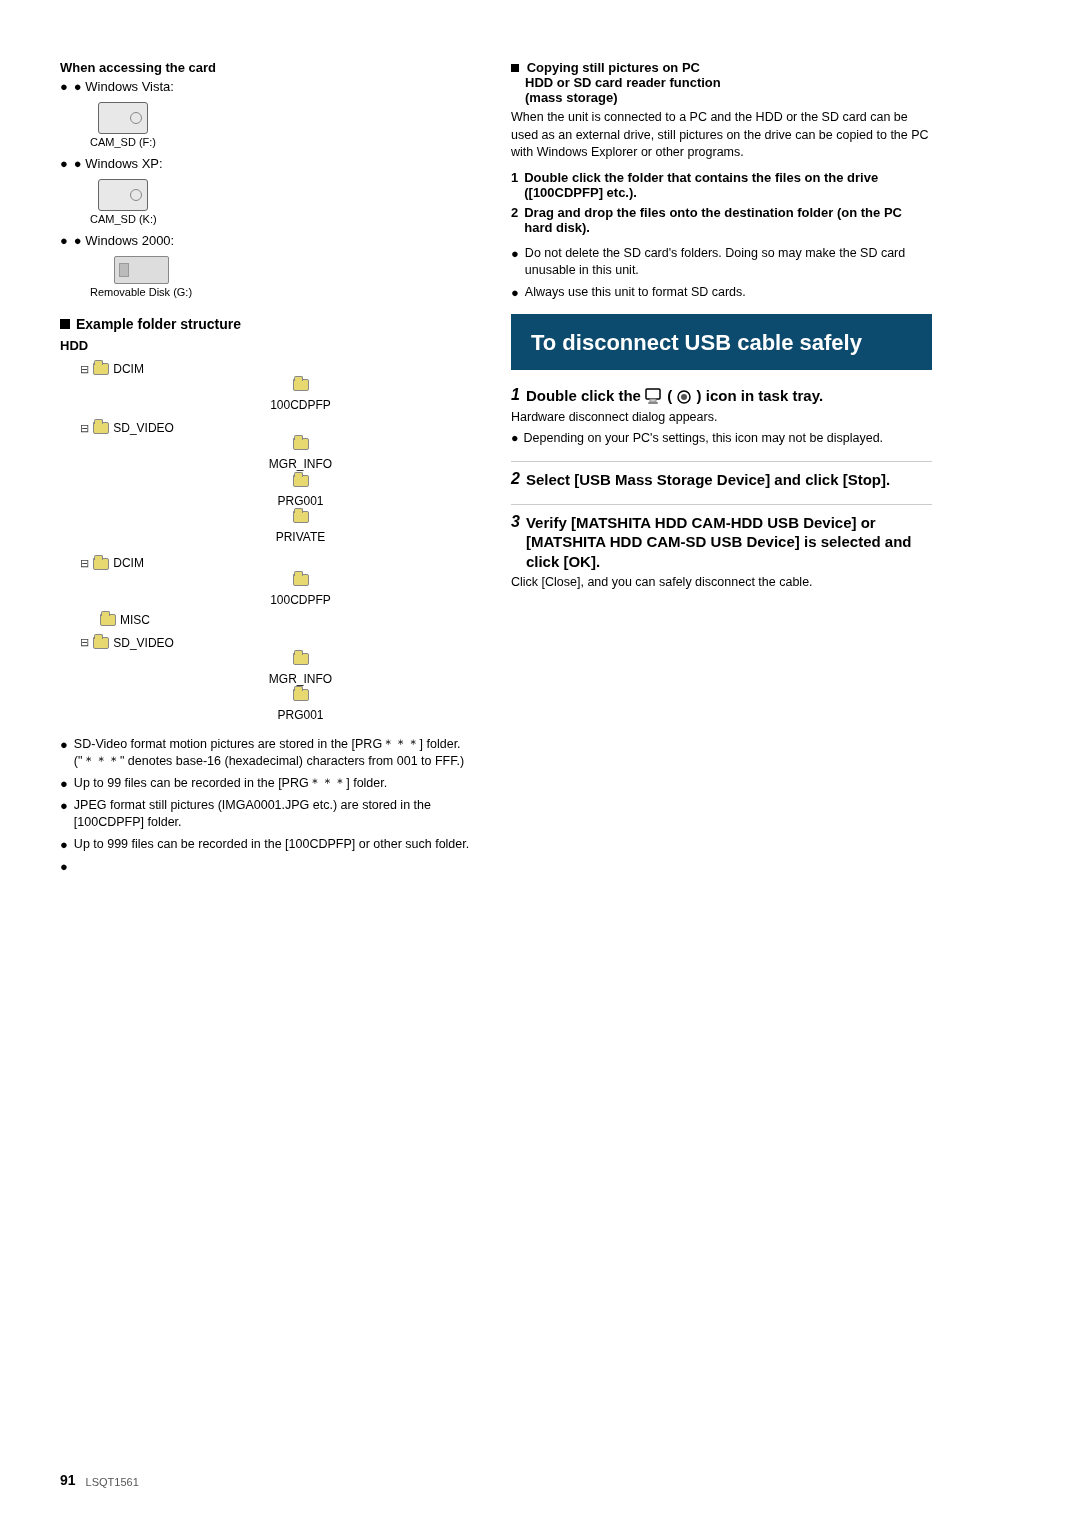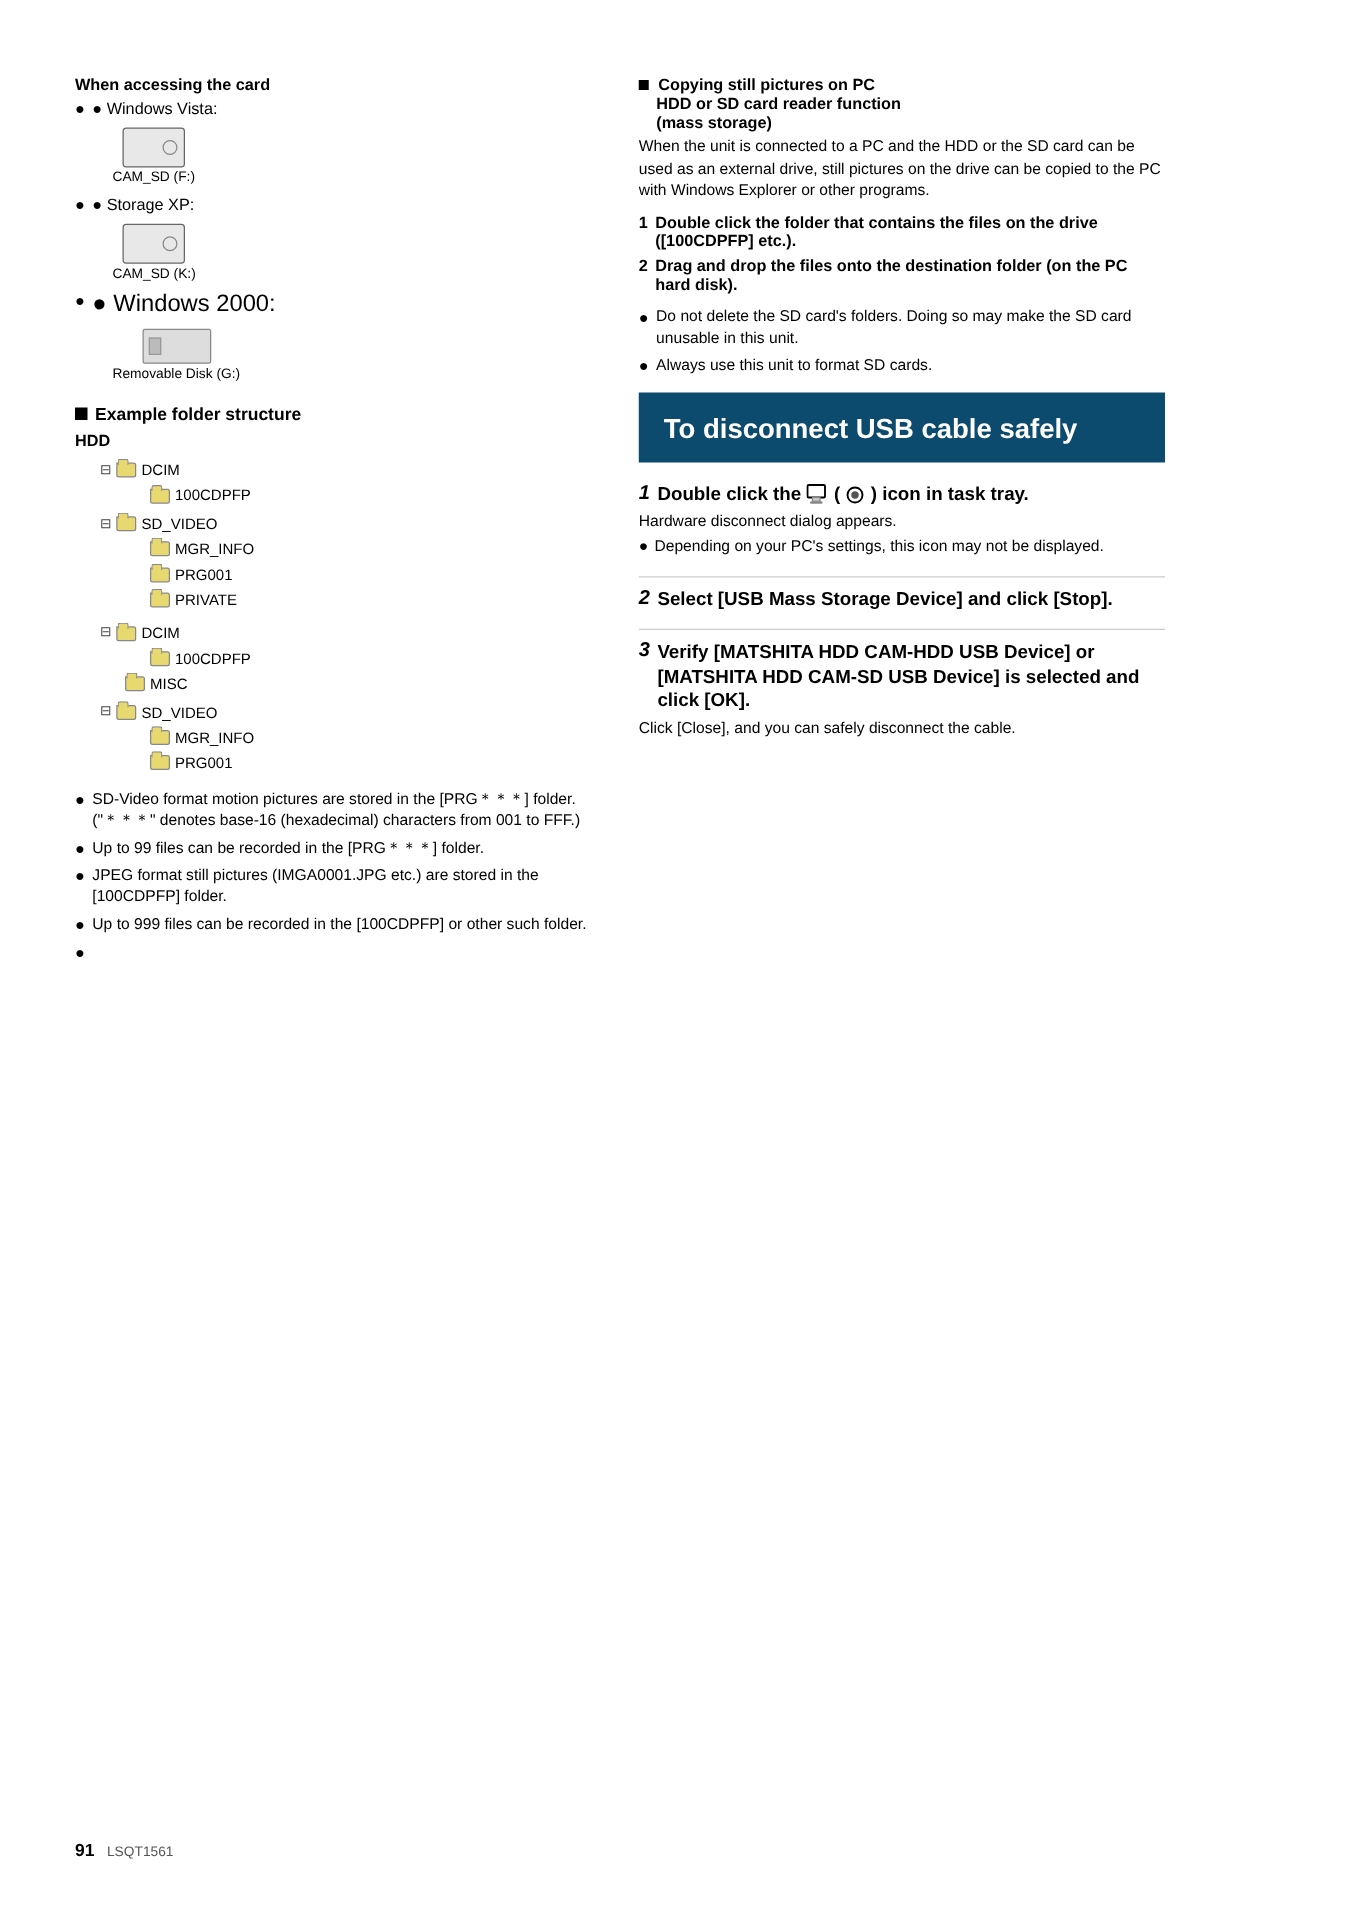--- a/index.html
+++ b/index.html
@@ -129,21 +129,21 @@
       margin: 6px 0 6px 20px;
       font-size: 12px;
       line-height: 1.7;
     }
     .folder-row {
       display: flex;
       align-items: center;
       gap: 4px;
     }
     .folder-row.indent1 { margin-left: 20px; }
-    .folder-row.indent2 { margin-left: 40px; }
+    .folder-row.indent2 { margin-left: 40px; flex-direction: column; }
     .folder-icon {
       display: inline-block;
       width: 16px;
       height: 12px;
       border: 1px solid #888;
       background: #e8d870;
       border-radius: 0 2px 2px 2px;
       position: relative;
       flex-shrink: 0;
     }
@@ -296,33 +296,33 @@
 
       <div class="drive-icon-container">
         <div class="drive-icon">
           <div class="hdd-shape"></div>
           <div class="drive-label">CAM_SD (F:)</div>
         </div>
       </div>
 
       <div class="bullet-item">
         <span class="bullet-dot">●</span>
-        <span style="font-size:13px;">● Storage XP:</span>
+        <span style="font-size:13px;">● Windows XP:</span>
       </div>
 
       <div class="drive-icon-container">
         <div class="drive-icon">
           <div class="hdd-shape"></div>
           <div class="drive-label">CAM_SD (K:)</div>
         </div>
       </div>
 
       <div class="bullet-item">
         <span class="bullet-dot">●</span>
-        <span style="font-size:19px;">● Windows 2000:</span>
+        <span style="font-size:13px;">● Windows 2000:</span>
       </div>
 
       <div class="drive-icon-container">
         <div class="drive-icon">
           <div class="removable-shape"></div>
           <div class="drive-label">Removable Disk (G:)</div>
         </div>
       </div>
 
       <div class="section-header-square">

